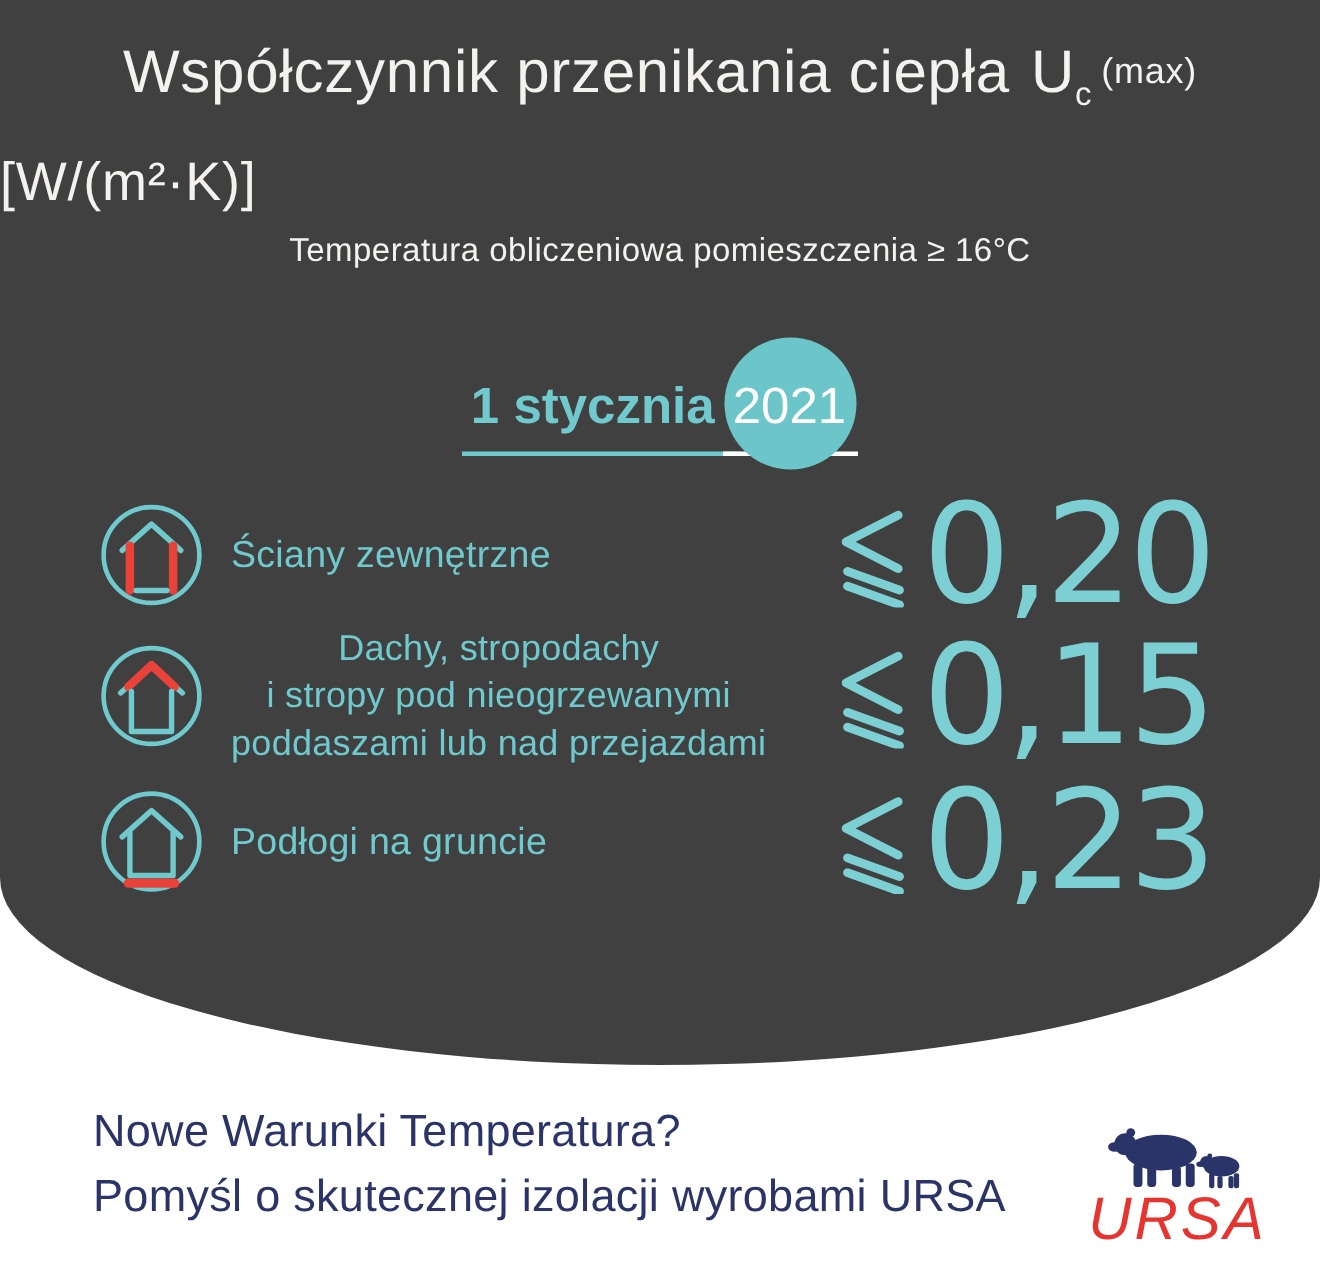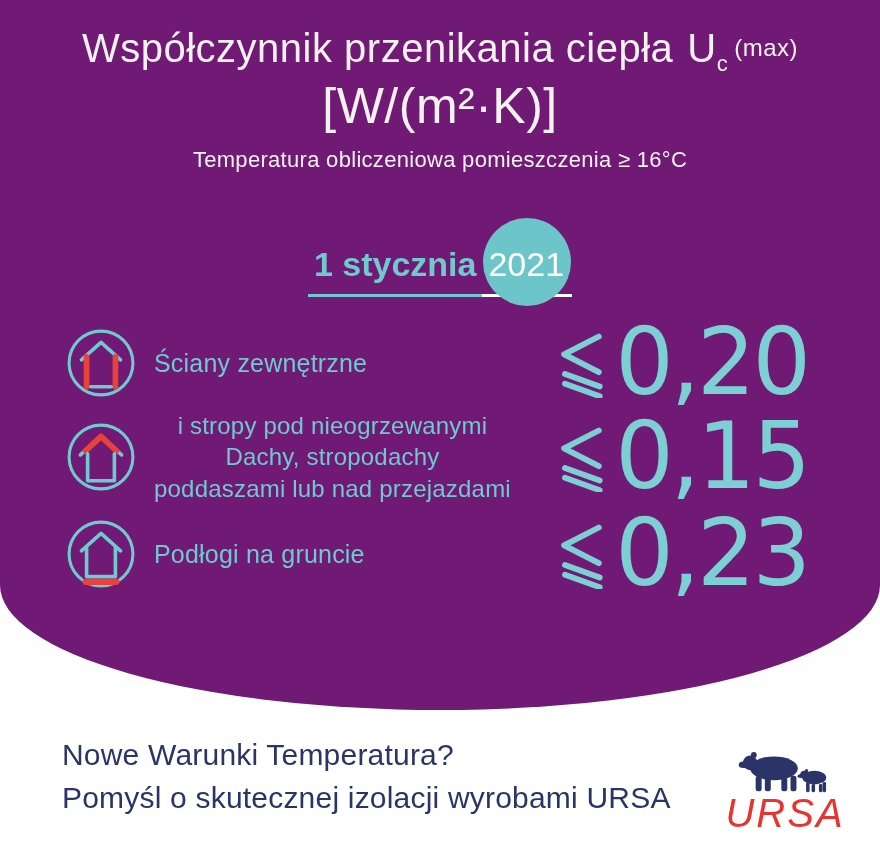--- a/index.html
+++ b/index.html
@@ -4,34 +4,34 @@
 <style>
   html,body{margin:0;padding:0;}
   body{
     width:880px;height:854px;background:#ffffff;
     font-family:"Liberation Sans", sans-serif;
     position:relative;overflow:hidden;
   }
   
   .hero{
     position:relative;width:880px;height:710px;
-    background:#701a75;
+    background:#404040;
     border-radius:0 0 50% 50% / 0 0 125px 125px;
     color:#f3f2ef;
   }
   .title-line1{
     padding-top:26px;text-align:center;
     font-size:40px;letter-spacing:.5px;
     display:flex;justify-content:center;align-items:baseline;
   }
   .u-sym{margin-left:14px;}
   .u-sym sub{font-size:22px;}
   .u-max{font-size:24px;margin-left:6px;position:relative;top:-6px;}
   .title-line2{
-    margin-top:0;text-align:center;font-size:50px;letter-spacing:.5px;
+    margin-top:24px;font-size:36px;letter-spacing:.5px;
   }
   .subtitle{
     margin-top:12px;text-align:center;font-size:22px;color:#f3f2ef;letter-spacing:.3px;
   }
   
   .date-row{
     margin-top:72px;
     display:flex;justify-content:center;align-items:flex-end;
   }
   .date-prefix{
@@ -135,22 +135,22 @@
     <div class="req-row r2">
       <span class="icon-wrap">
         <svg viewBox="0 0 68 68" width="70" height="70">
           <circle cx="34" cy="34" r="31" fill="none" stroke="#6fc9cd" stroke-width="3"></circle>
           <polyline points="14,32 34,14 54,32" fill="none" stroke="#6fc9cd" stroke-width="3.5" stroke-linecap="round" stroke-linejoin="round"></polyline>
           <polyline points="19,28 34,14 49,28" fill="none" stroke="#e8423a" stroke-width="5.5" stroke-linecap="round" stroke-linejoin="round"></polyline>
           <path d="M21 31 L21 57 L47 57 L47 31" fill="none" stroke="#6fc9cd" stroke-width="3.5" stroke-linecap="round" stroke-linejoin="round"></path>
         </svg>
       </span>
       <div class="req-label multi">
+        <div>Dachy, stropodachy</div>
         <div>i stropy pod nieogrzewanymi</div>
-        <div>Dachy, stropodachy</div>
         <div>poddaszami lub nad przejazdami</div>
       </div>
       <div class="req-value">
         <svg class="leq" viewBox="0 0 52 74">
           <path d="M46 5 L7 25 L46 45" fill="none" stroke="#7ccfd2" stroke-width="6.5" stroke-linecap="round" stroke-linejoin="round"></path>
           <line x1="8" y1="47" x2="47" y2="61" stroke="#7ccfd2" stroke-width="6.5" stroke-linecap="round"></line>
           <line x1="8" y1="58" x2="47" y2="72" stroke="#7ccfd2" stroke-width="6.5" stroke-linecap="round"></line>
         </svg>
         <span class="num">0,15</span>
       </div>

